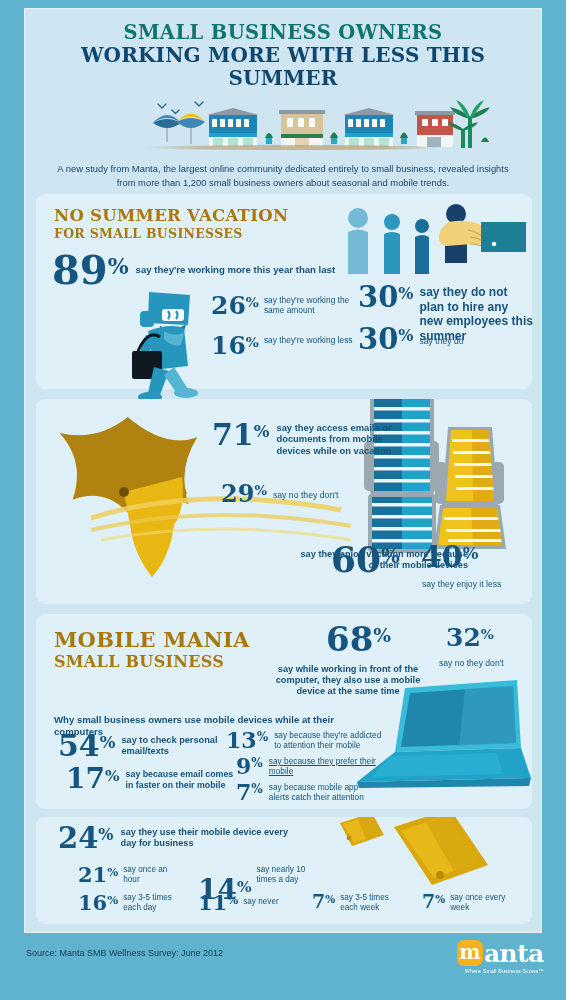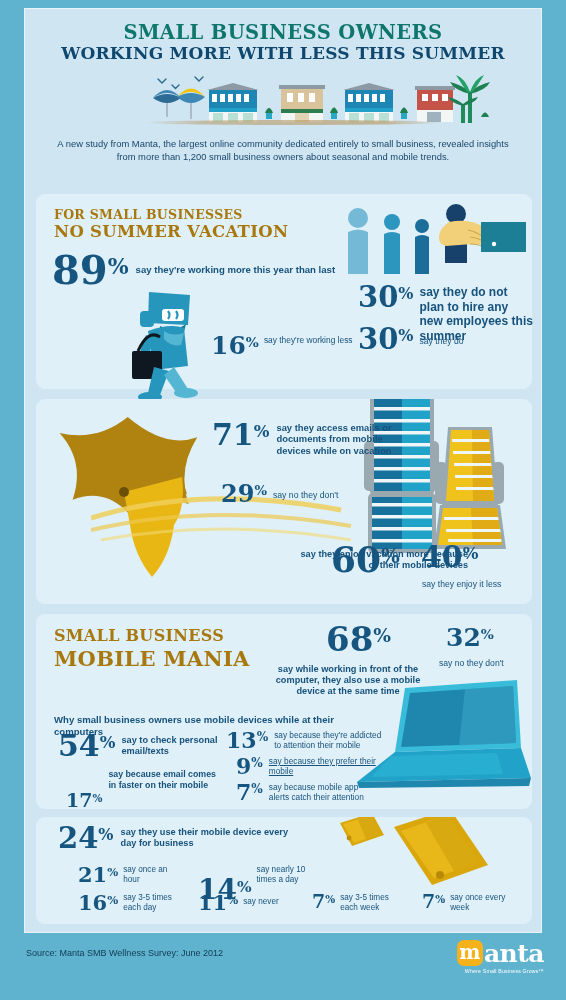--- a/index.html
+++ b/index.html
@@ -23,21 +23,21 @@
     font-family:"DejaVu Serif", serif;
     font-weight:bold;
     font-size:19.5px;
     letter-spacing:.4px;
     color:#0f766e;
     line-height:1.05;
   }
   .title2 {
     font-family:"DejaVu Serif", serif;
     font-weight:bold;
-    font-size:17px;
+    font-size:20px;
     letter-spacing:.2px;
     color:#10476e;
     line-height:1.12;
     margin-top:1px;
   }
   .townstrip { position:relative; height:62px; margin-top:5px; }
   .ground {
     position:absolute; left:118px; bottom:6px; width:300px; height:5px;
     border-radius:50%;
     background:linear-gradient(90deg,rgba(190,160,110,0) 0%,rgba(183,152,100,.55) 20%,rgba(183,152,100,.65) 80%,rgba(190,160,110,0) 100%);
@@ -192,22 +192,22 @@
           <path d="M456 48 q4 -9 8 0 z" fill="#1f7f4f"></path>
         </g>
     </svg>
     <div class="ground"></div>
   </div>
 
   <div class="intro">A new study from Manta, the largest online community dedicated entirely to small business, revealed insights from more than 1,200 small business owners about seasonal and mobile trends.</div>
 
   <div class="panel" style="top:185px;height:195px;">
     <div style="position:absolute;left:18px;top:12px;">
+      <div class="sec-title" style="font-size:16.5px;">NO SUMMER VACATION</div>
       <div class="sec-title" style="font-size:12.5px;margin-top:1px;">FOR SMALL BUSINESSES</div>
-      <div class="sec-title" style="font-size:16.5px;">NO SUMMER VACATION</div>
     </div>
 
     <div class="row" style="position:absolute;left:16px;top:58px;width:300px;">
       <div class="big" style="font-size:40px;"><span>89</span><span class="pct">%</span></div>
       <div class="lbl" style="margin-left:7px;margin-top:12px;width:215px;font-size:9.6px;">say they're working more this year than last</div>
     </div>
 
     <svg width="120" height="120" style="position:absolute;left:82px;top:95px;">
       <g>
         <path d="M31 3 L72 6 L70 36 L30 34 Z" fill="#2796bc"></path>
@@ -220,20 +220,24 @@
         <path d="M28 46 q-8 14 -6 34 l10 1 q-2 -20 4 -31z" fill="#2796bc"></path>
         <rect x="14" y="62" width="30" height="28" rx="2" fill="#0f1720"></rect>
         <path d="M20 62 q10 -22 22 -14" stroke="#0f1720" stroke-width="3" fill="none"></path>
         <path d="M36 78 l-6 26 l12 2 l9 -24z" fill="#2796bc"></path>
         <path d="M56 78 l14 22 l-10 6 l-14 -20z" fill="#55b6d3"></path>
         <ellipse cx="32" cy="108" rx="12" ry="5" fill="#2796bc"></ellipse>
         <ellipse cx="68" cy="104" rx="12" ry="5" fill="#55b6d3"></ellipse>
       </g>
     </svg>
 
+    <div class="row" style="position:absolute;left:175px;top:100px;width:150px;">
+      <div class="big" style="font-size:25px;"><span>26</span><span class="pct">%</span></div>
+      <div class="lbl thin" style="margin-left:5px;margin-top:1px;width:92px;font-size:8.4px;">say they're working the same amount</div>
+    </div>
 
     <div class="row" style="position:absolute;left:175px;top:140px;width:150px;">
       <div class="big" style="font-size:25px;"><span>16</span><span class="pct">%</span></div>
       <div class="lbl thin" style="margin-left:5px;margin-top:1px;width:92px;font-size:8.4px;">say they're working less</div>
     </div>
 
     <svg width="190" height="78" style="position:absolute;left:300px;top:6px;">
       <g>
         <circle cx="22" cy="18" r="10" fill="#74b9d6"></circle>
         <path d="M12 32 q10 -5 20 0 l0 42 l-20 0z" fill="#74b9d6"></path>
@@ -348,22 +352,22 @@
     <div style="position:absolute;left:218px;top:150px;width:170px;text-align:right;margin-left:44px;">
       <div class="lbl" style="font-size:9.2px;">say they enjoy vacation more because of their mobile devices</div>
     </div>
     <div class="big" style="position:absolute;left:295px;top:144px;font-size:36px;"><span>60</span><span class="pct">%</span></div>
     <div class="big" style="position:absolute;left:385px;top:144px;font-size:30px;"><span>40</span><span class="pct">%</span></div>
     <div class="lbl thin" style="position:absolute;left:386px;top:180px;font-size:8.6px;">say they enjoy it less</div>
   </div>
 
   <div class="panel" style="top:605px;height:195px;overflow:hidden;">
     <div style="position:absolute;left:18px;top:12px;">
+      <div class="sec-title" style="font-size:21px;margin-top:1px;">MOBILE MANIA</div>
       <div class="sec-title" style="font-size:16px;">SMALL BUSINESS</div>
-      <div class="sec-title" style="font-size:21px;margin-top:1px;">MOBILE MANIA</div>
     </div>
 
     <svg width="185" height="115" style="position:absolute;right:0px;top:64px;">
       <path d="M58 10 L170 2 L174 70 L48 74 Z" fill="#38bcd9"></path>
       <path d="M63 15 L166 8 L169 65 L54 69 Z" fill="#1f87ae"></path>
       <path d="M118 11 L166 8 L169 65 L112 68 Z" fill="#3aa8ca" opacity=".55"></path>
       <path d="M48 74 L174 70 L184 100 L10 104 Z" fill="#21a3c9"></path>
       <path d="M44 78 L150 75 L156 96 L24 99 Z" fill="#2db3d4" opacity=".65"></path>
       <path d="M10 104 L184 100 L182 108 L12 110 Z" fill="#1f87ae"></path>
     </svg>
@@ -375,21 +379,21 @@
     <div class="lbl thin" style="position:absolute;left:403px;top:44px;font-size:8.6px;">say no they don't</div>
 
     <div class="lbl" style="position:absolute;left:18px;top:100px;font-size:9.6px;width:320px;">Why small business owners use mobile devices while at their computers</div>
 
     <div class="row" style="position:absolute;left:22px;top:118px;">
       <div class="big" style="font-size:30px;"><span>54</span><span class="pct">%</span></div>
       <div class="lbl" style="margin-left:6px;margin-top:3px;width:108px;font-size:9.2px;">say to check personal email/texts</div>
     </div>
 
     <div class="row" style="position:absolute;left:30px;top:152px;">
-      <div class="big" style="font-size:19px;margin-top:26px;"><span>17</span><span class="pct">%</span></div>
+      <div class="big" style="font-size:28px;"><span>17</span><span class="pct">%</span></div>
       <div class="lbl" style="margin-left:6px;margin-top:3px;width:112px;font-size:8.8px;">say because email comes in faster on their mobile</div>
     </div>
 
     <div class="row" style="position:absolute;left:190px;top:116px;">
       <div class="big" style="font-size:22px;"><span>13</span><span class="pct">%</span></div>
       <div class="lbl thin" style="margin-left:6px;margin-top:0px;width:112px;font-size:8.3px;">say because they're addicted to attention their mobile</div>
     </div>
 
     <div class="row" style="position:absolute;left:200px;top:142px;">
       <div class="big" style="font-size:22px;"><span>9</span><span class="pct">%</span></div>

